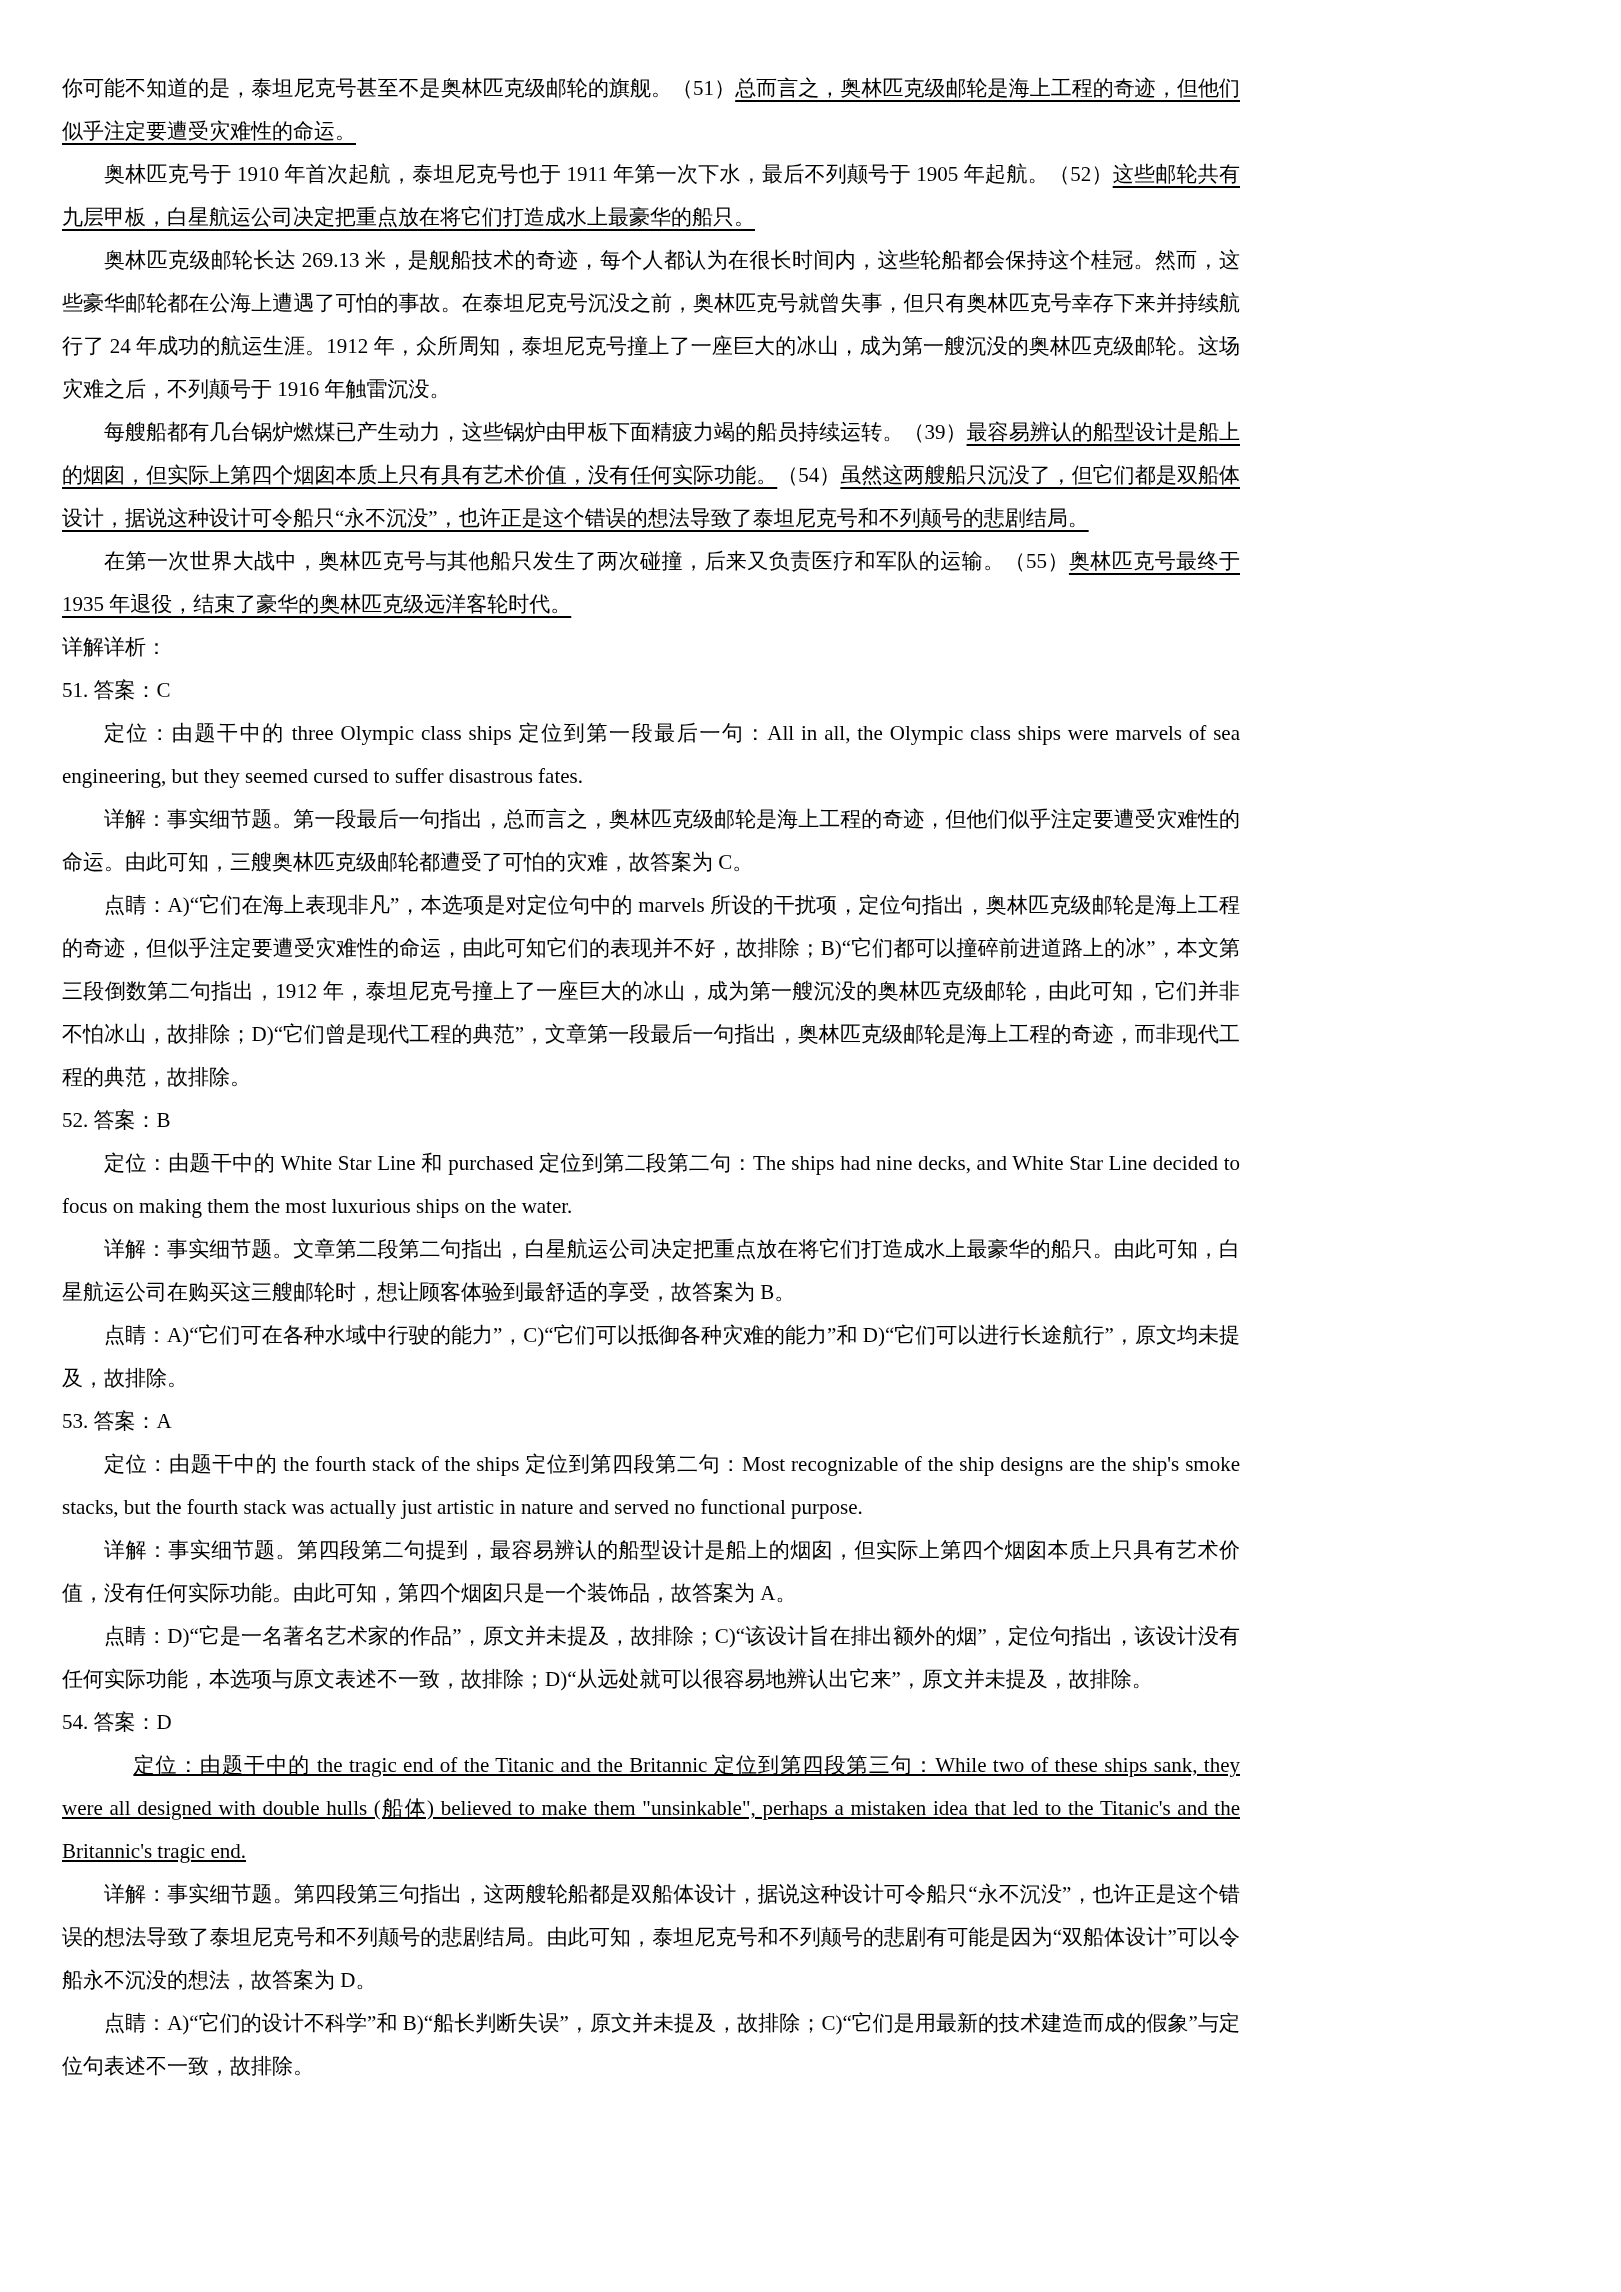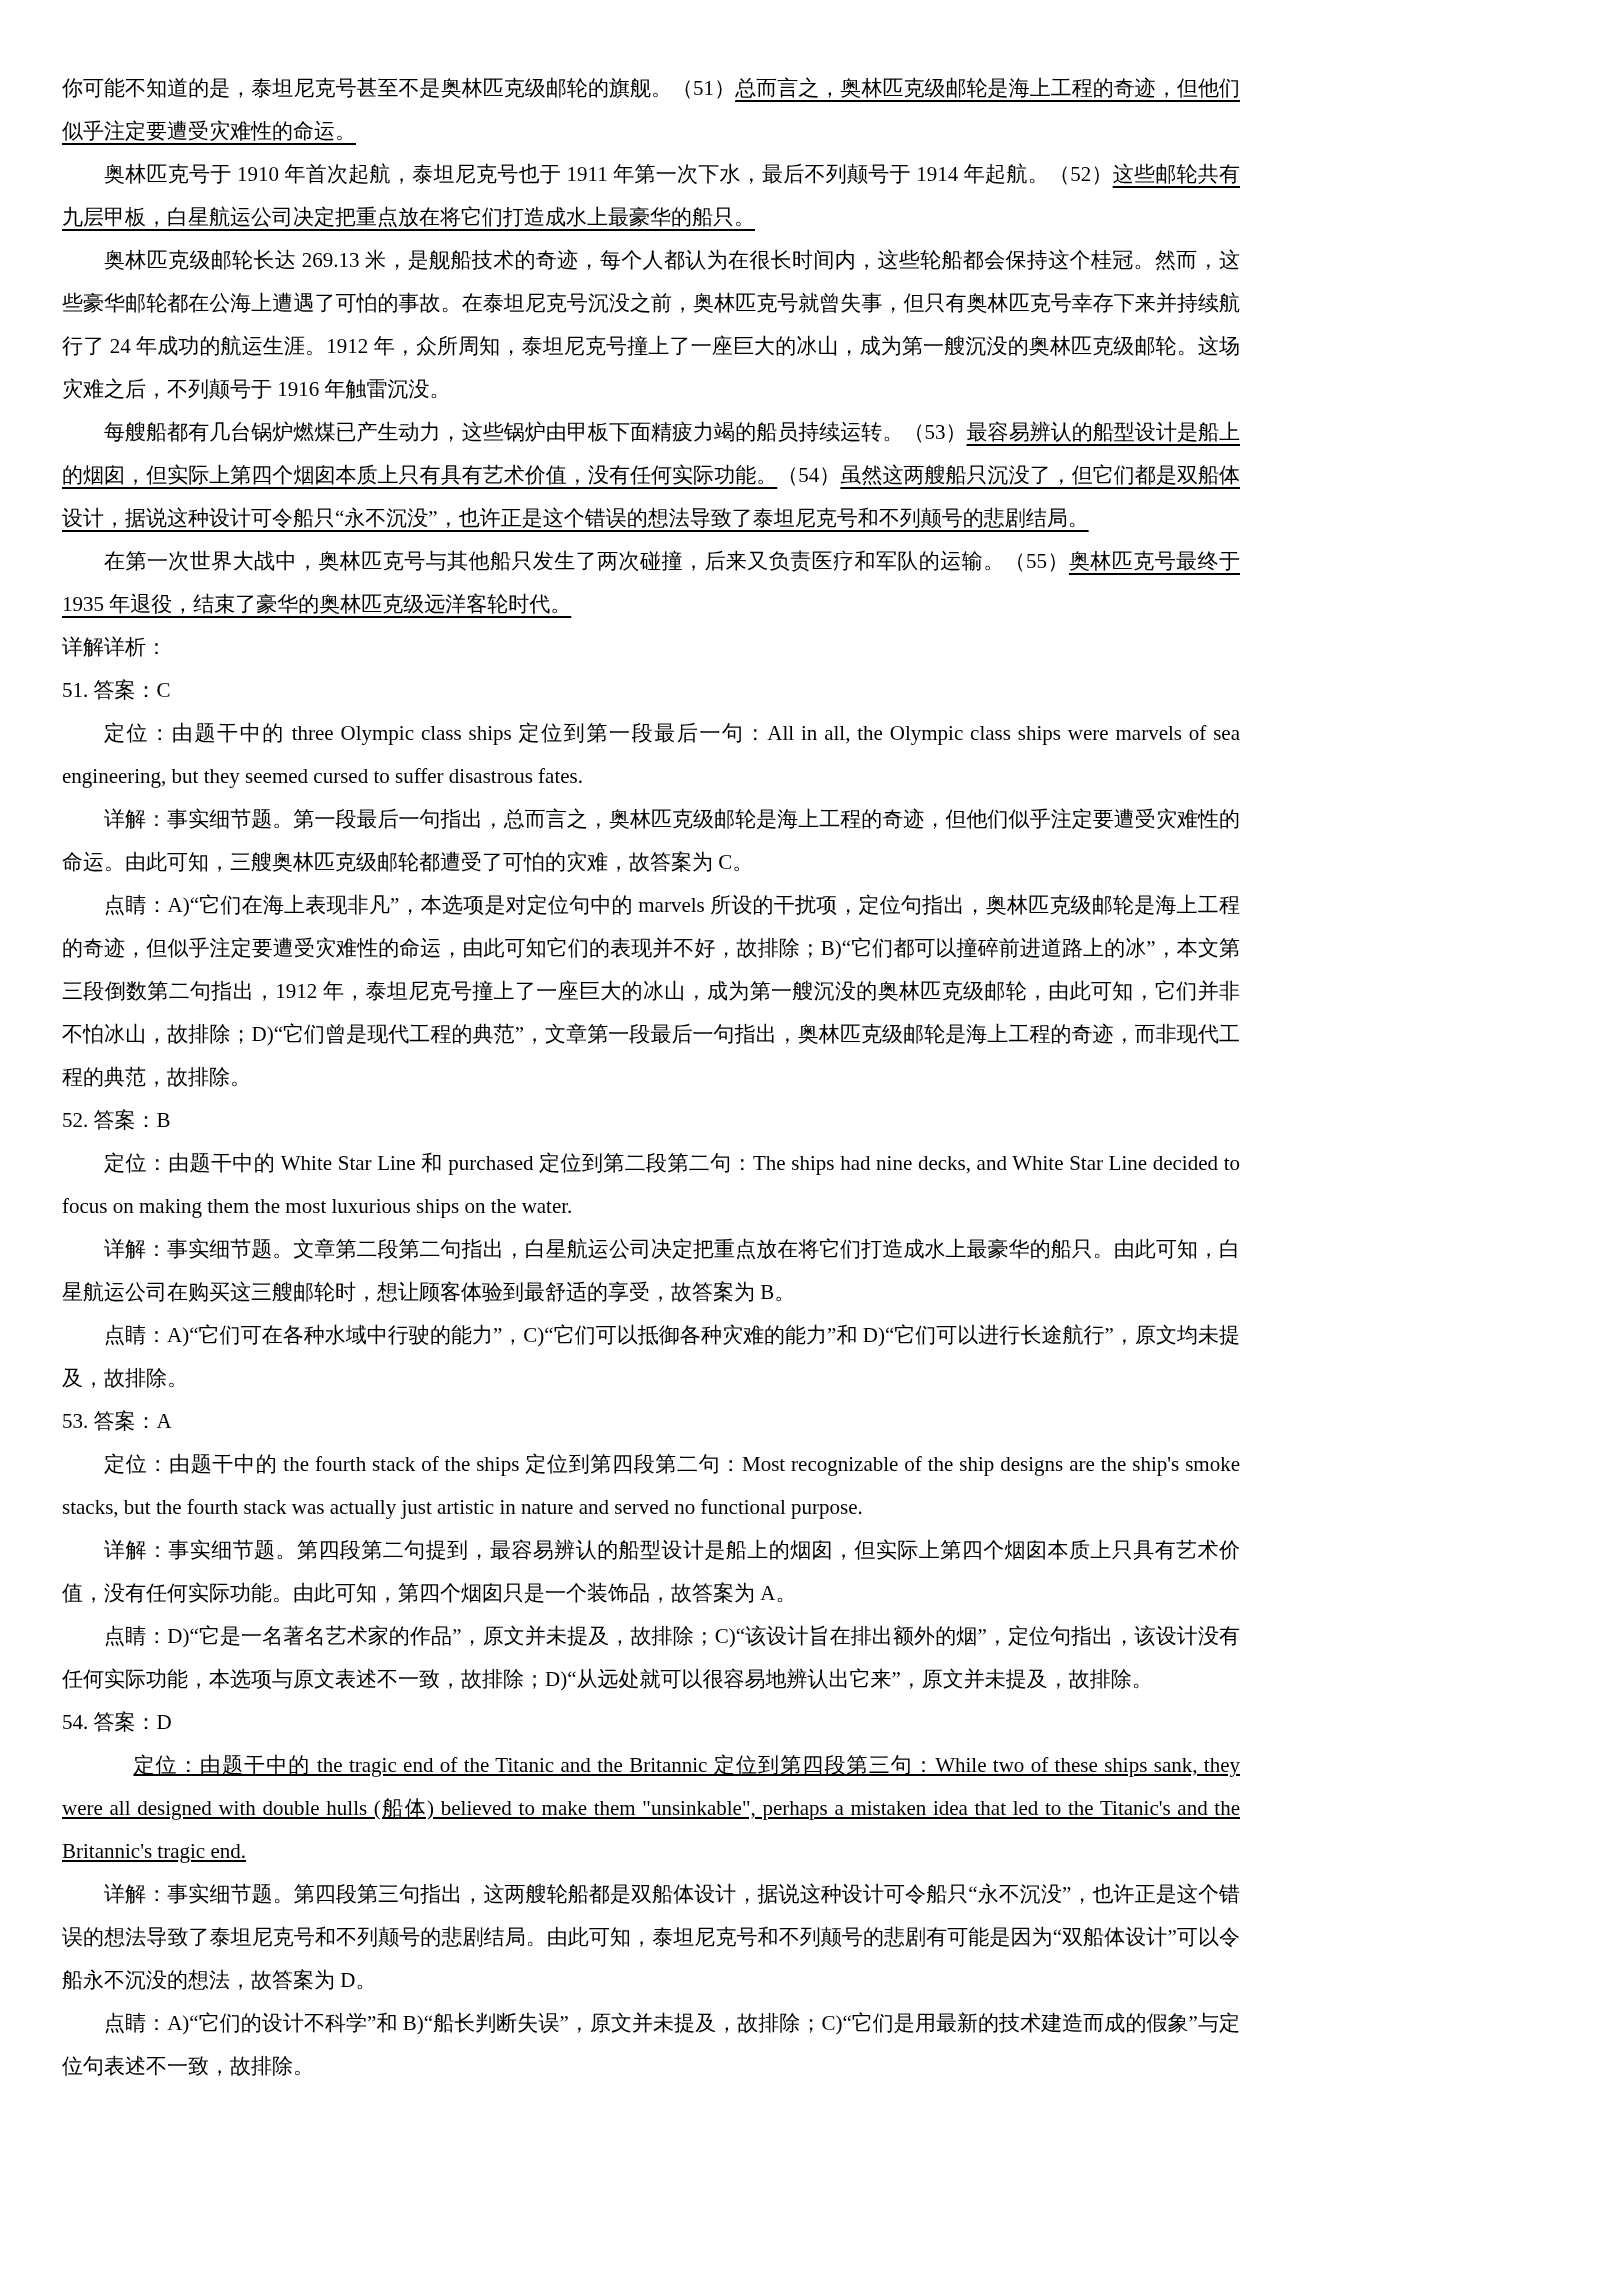--- a/index.html
+++ b/index.html
@@ -25,23 +25,23 @@
   }
   .heading { font-weight: normal; }
 </style>
 </head>
 <body>
 
 <div class="page">
 
   <div>
     <p><span>你可能不知道的是，泰坦尼克号甚至不是奥林匹克级邮轮的旗舰。（51）</span><span class="u">总而言之，奥林匹克级邮轮是海上工程的奇迹，但他们似乎注定要遭受灾难性的命运。</span></p>
-    <p class="ind"><span>奥林匹克号于 1910 年首次起航，泰坦尼克号也于 1911 年第一次下水，最后不列颠号于 1914 年起航。（52）</span><span class="u">这些邮轮共有九层甲板，白星航运公司决定把重点放在将它们打造成水上最豪华的船只。</span></p>
+    <p class="ind"><span>奥林匹克号于 1910 年首次起航，泰坦尼克号也于 1911 年第一次下水，最后不列颠号于 1905 年起航。（52）</span><span class="u">这些邮轮共有九层甲板，白星航运公司决定把重点放在将它们打造成水上最豪华的船只。</span></p>
     <p class="ind"><span>奥林匹克级邮轮长达 269.13 米，是舰船技术的奇迹，每个人都认为在很长时间内，这些轮船都会保持这个桂冠。然而，这些豪华邮轮都在公海上遭遇了可怕的事故。在泰坦尼克号沉没之前，奥林匹克号就曾失事，但只有奥林匹克号幸存下来并持续航行了 24 年成功的航运生涯。1912 年，众所周知，泰坦尼克号撞上了一座巨大的冰山，成为第一艘沉没的奥林匹克级邮轮。这场灾难之后，不列颠号于 1916 年触雷沉没。</span></p>
-    <p class="ind"><span>每艘船都有几台锅炉燃煤已产生动力，这些锅炉由甲板下面精疲力竭的船员持续运转。（53）</span><span class="u">最容易辨认的船型设计是船上的烟囱，但实际上第四个烟囱本质上只有具有艺术价值，没有任何实际功能。</span><span>（54）</span><span class="u">虽然这两艘船只沉没了，但它们都是双船体设计，据说这种设计可令船只“永不沉没”，也许正是这个错误的想法导致了泰坦尼克号和不列颠号的悲剧结局。</span></p>
+    <p class="ind"><span>每艘船都有几台锅炉燃煤已产生动力，这些锅炉由甲板下面精疲力竭的船员持续运转。（39）</span><span class="u">最容易辨认的船型设计是船上的烟囱，但实际上第四个烟囱本质上只有具有艺术价值，没有任何实际功能。</span><span>（54）</span><span class="u">虽然这两艘船只沉没了，但它们都是双船体设计，据说这种设计可令船只“永不沉没”，也许正是这个错误的想法导致了泰坦尼克号和不列颠号的悲剧结局。</span></p>
     <p class="ind"><span>在第一次世界大战中，奥林匹克号与其他船只发生了两次碰撞，后来又负责医疗和军队的运输。（55）</span><span class="u">奥林匹克号最终于 1935 年退役，结束了豪华的奥林匹克级远洋客轮时代。</span></p>
   </div>
 
   <div>
     <p class="heading">详解详析：</p>
 
     <p>51. 答案：C</p>
     <p class="ind">定位：由题干中的 three Olympic class ships 定位到第一段最后一句：All in all, the Olympic class ships were marvels of sea engineering, but they seemed cursed to suffer disastrous fates.</p>
     <p class="ind">详解：事实细节题。第一段最后一句指出，总而言之，奥林匹克级邮轮是海上工程的奇迹，但他们似乎注定要遭受灾难性的命运。由此可知，三艘奥林匹克级邮轮都遭受了可怕的灾难，故答案为 C。</p>
     <p class="ind">点睛：A)“它们在海上表现非凡”，本选项是对定位句中的 marvels 所设的干扰项，定位句指出，奥林匹克级邮轮是海上工程的奇迹，但似乎注定要遭受灾难性的命运，由此可知它们的表现并不好，故排除；B)“它们都可以撞碎前进道路上的冰”，本文第三段倒数第二句指出，1912 年，泰坦尼克号撞上了一座巨大的冰山，成为第一艘沉没的奥林匹克级邮轮，由此可知，它们并非不怕冰山，故排除；D)“它们曾是现代工程的典范”，文章第一段最后一句指出，奥林匹克级邮轮是海上工程的奇迹，而非现代工程的典范，故排除。</p>

